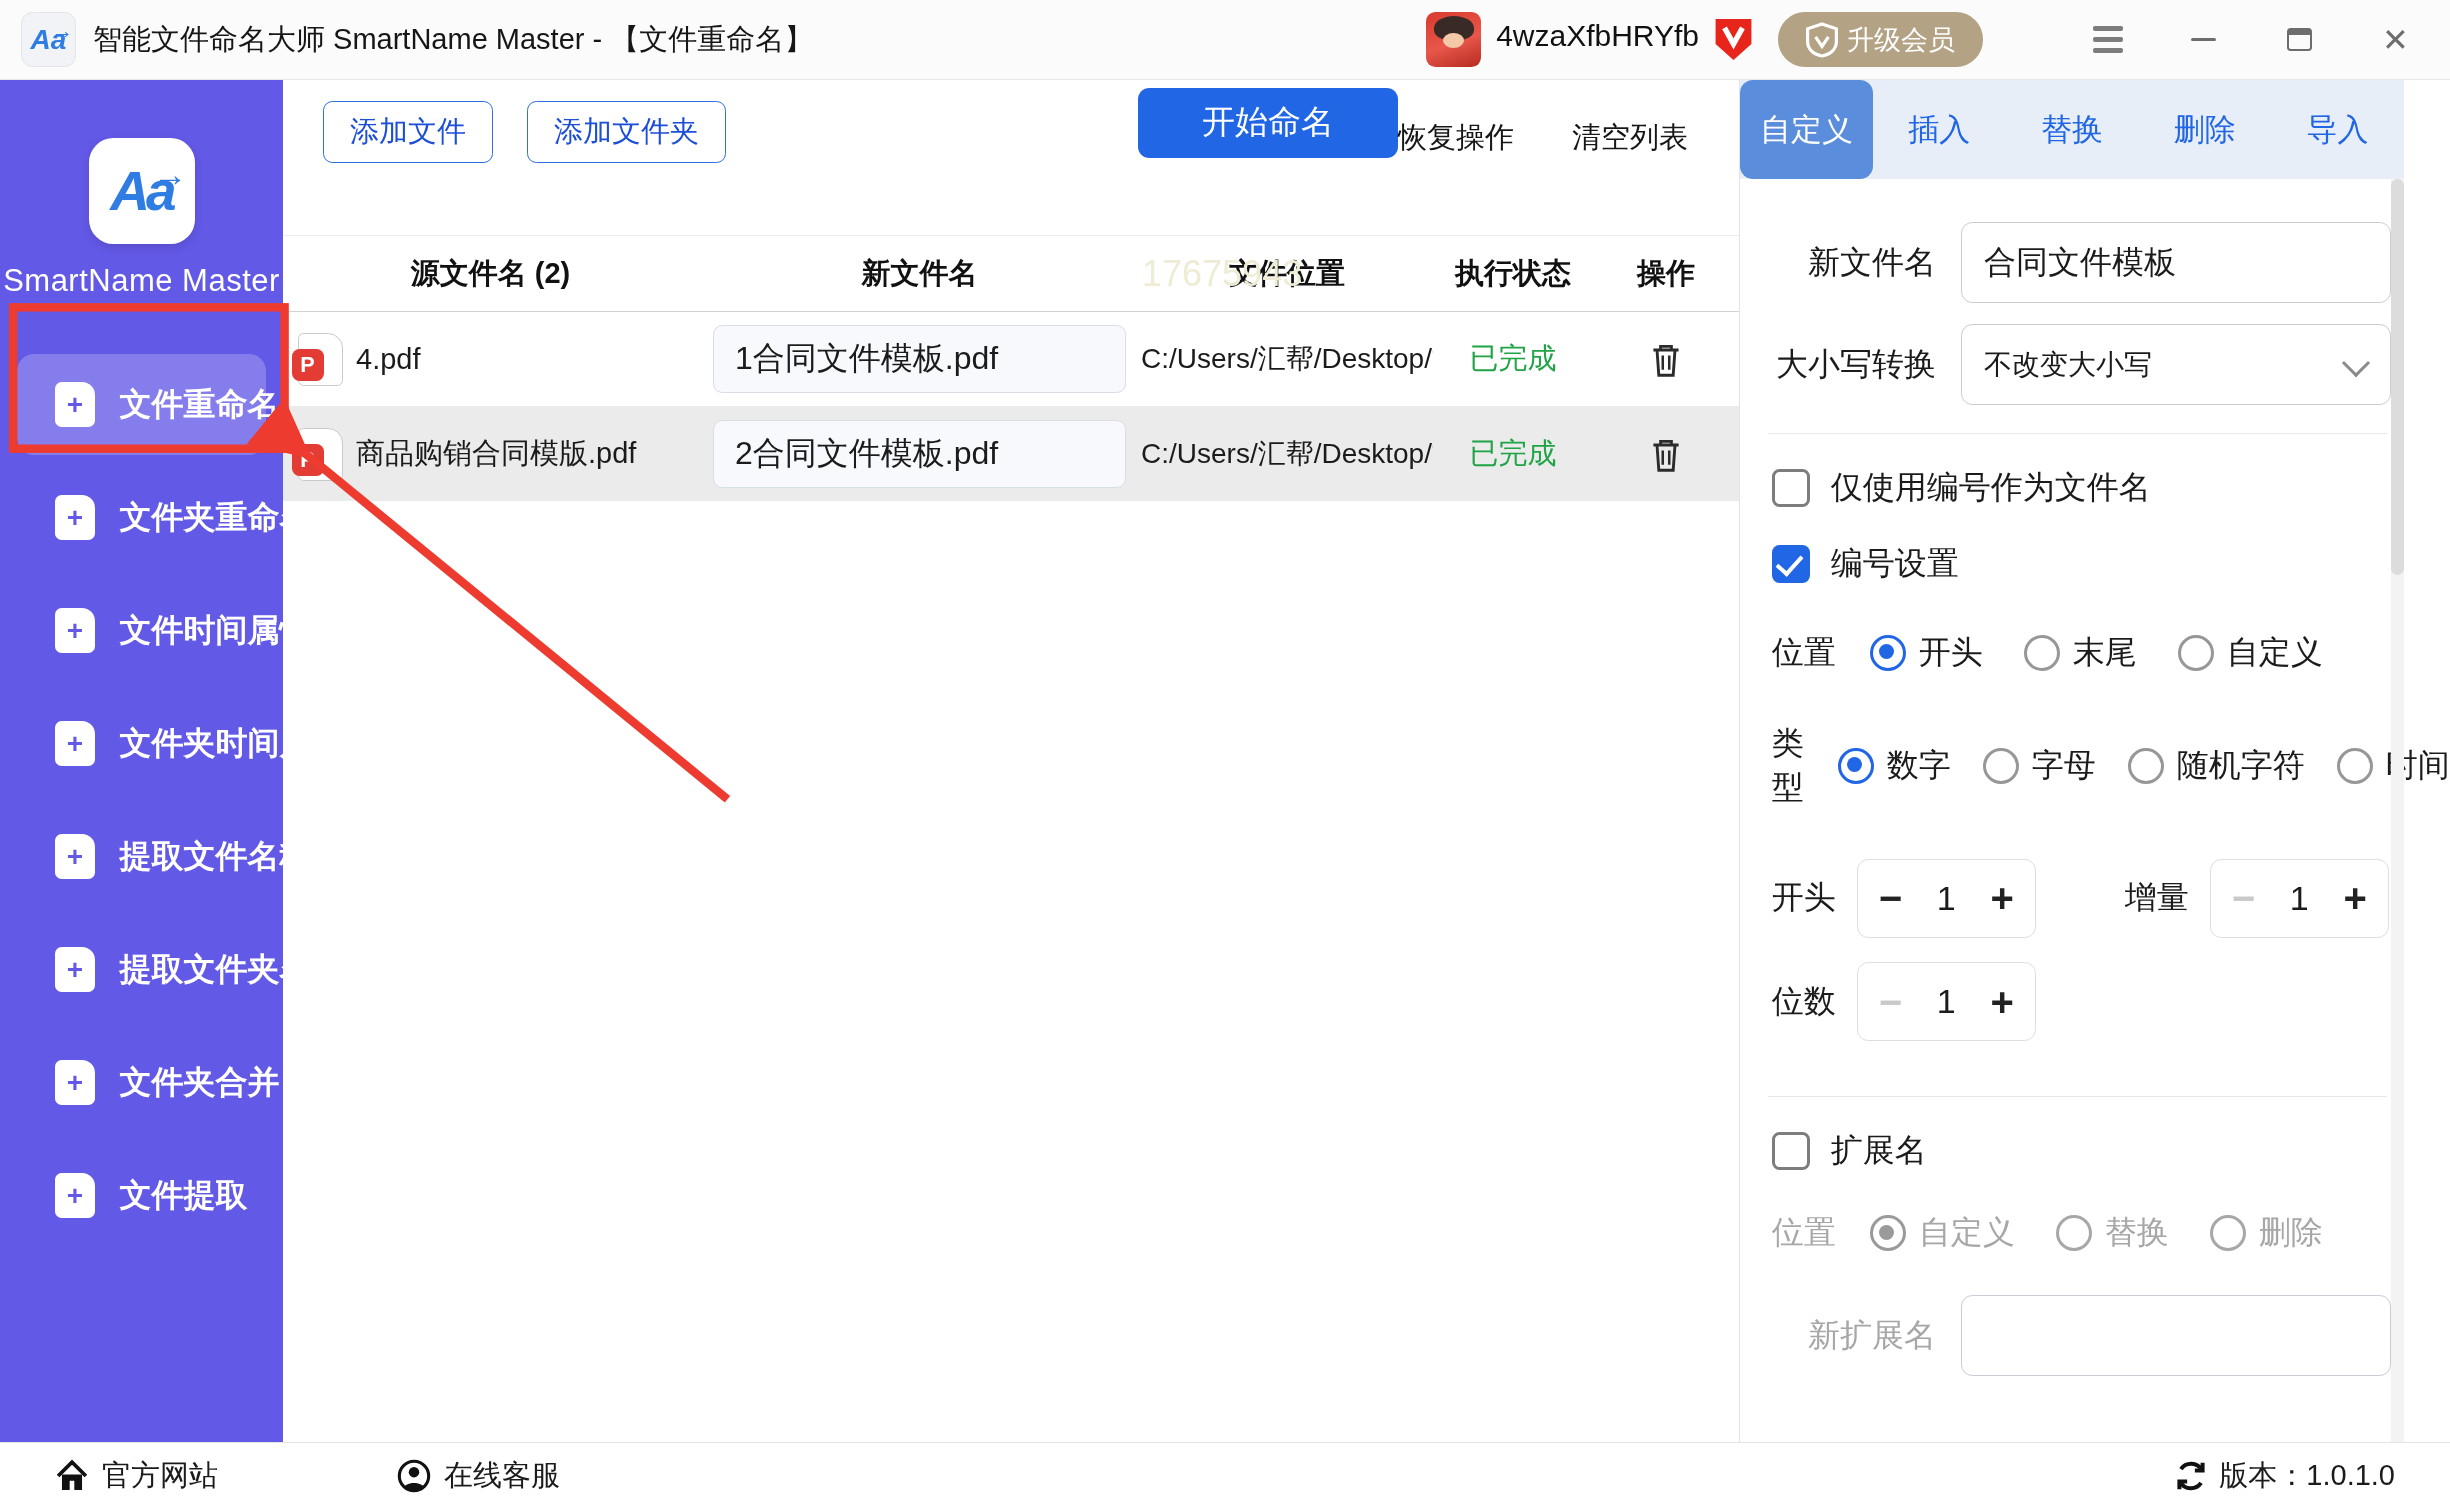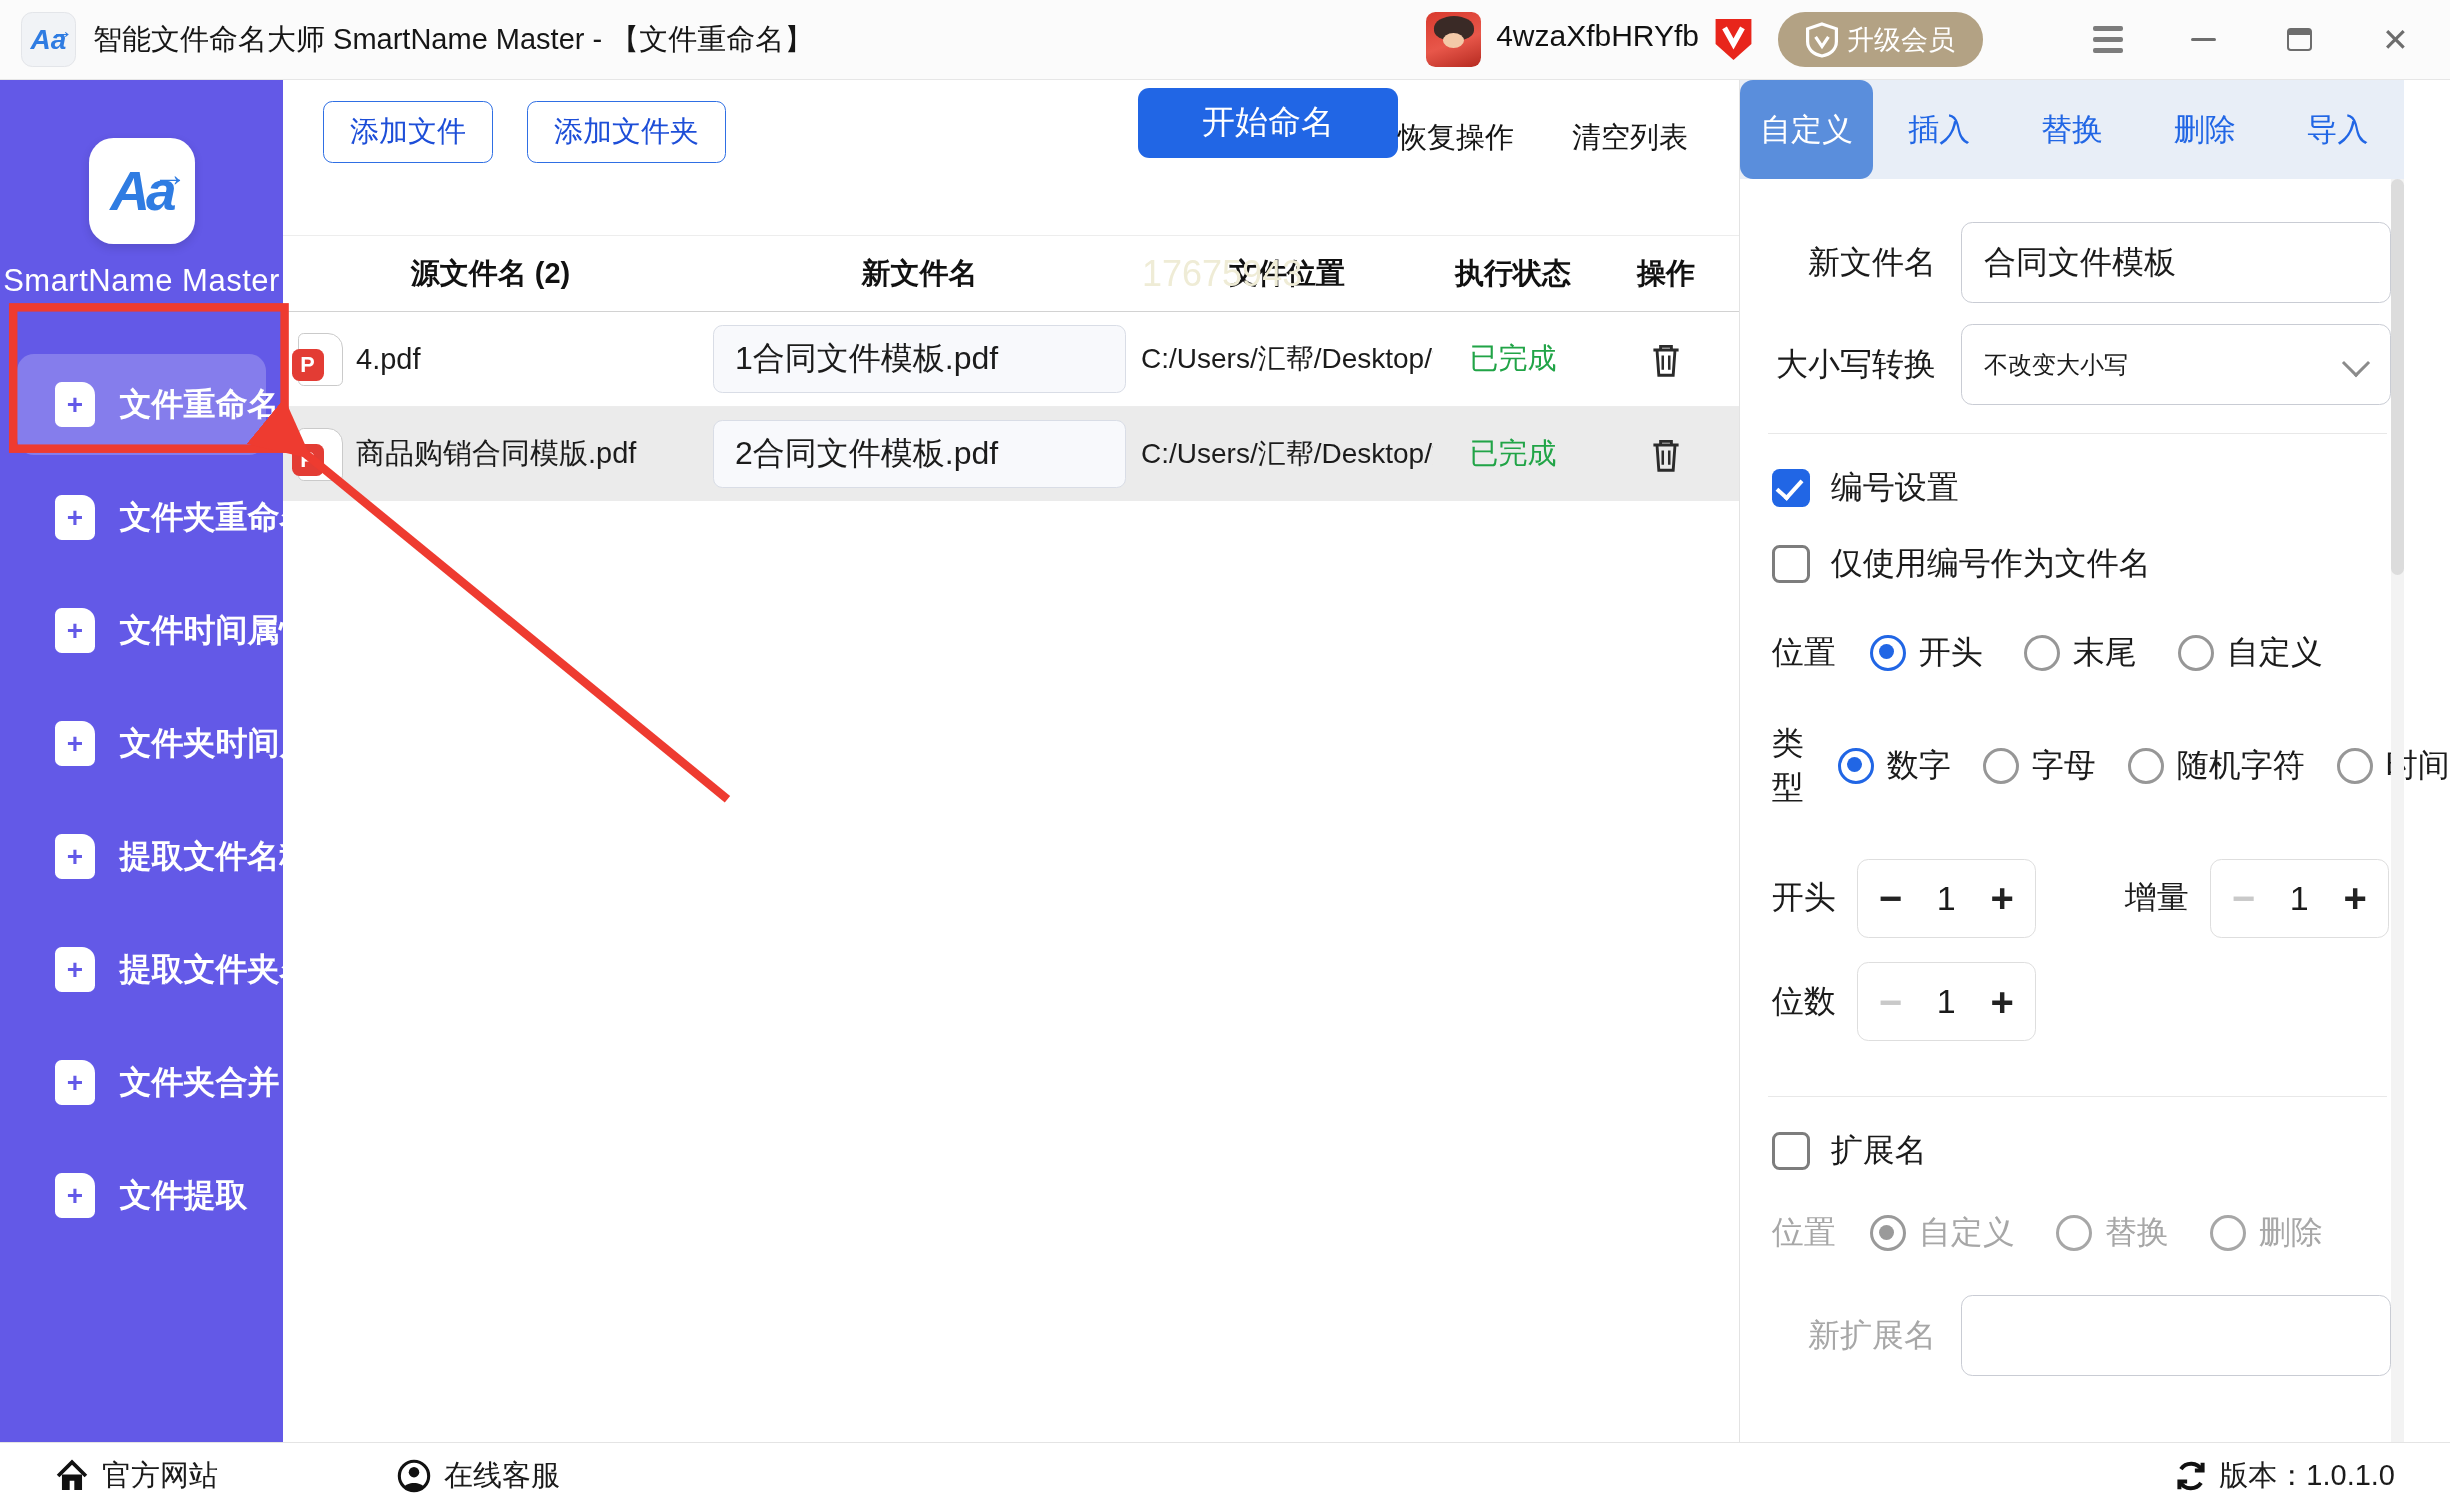--- a/index.html
+++ b/index.html
@@ -76,21 +76,21 @@
     border-left:0.9px solid #e3e3e3;box-sizing:border-box;}
   .tabbar{height:99px;background:#e8eef7;display:flex;}
   .tab{flex:1;display:flex;align-items:center;justify-content:center;font-size:31px;color:#2166e5;cursor:pointer;}
   .tab.active{background:#5a8edc;color:#fff;border-radius:13px;}
   .form{padding:43px 13px 0 28px;position:relative;}
   .frow{display:flex;align-items:center;margin-bottom:21px;}
   .flabel{width:168px;text-align:right;font-size:32px;margin-right:24.5px;flex:0 0 auto;}
   .tinput{flex:1;height:81px;box-sizing:border-box;border:1.9px solid #c9ccd4;border-radius:11.3px;
     font-size:32px;padding:0 22.6px;color:#1b1b1b;background:#fff;font-family:inherit;min-width:0;}
   .selbox{flex:1;height:81px;box-sizing:border-box;border:1.9px solid #c9ccd4;border-radius:11.3px;
-    display:flex;align-items:center;padding:0 22.6px;font-size:24px;cursor:pointer;position:relative;}
+    display:flex;align-items:center;padding:0 22.6px;font-size:28px;cursor:pointer;position:relative;}
   .chev{position:absolute;right:24.5px;top:28px;width:17px;height:17px;border-right:3.8px solid #8b8b8b;
     border-bottom:3.8px solid #8b8b8b;transform:rotate(45deg);}
   .divider{height:0.9px;background:#e8e8e8;margin:28px 3.8px 32px 0;}
   .ckrow{display:flex;align-items:center;margin:0 0 32px 3.8px;cursor:pointer;}
   .ckbox{width:38px;height:38px;box-sizing:border-box;border-radius:7.5px;margin-right:21px;flex:0 0 auto;position:relative;}
   .ckbox.on{background:#2166e5;}
   .ckbox.on:after{content:"";position:absolute;left:10.4px;top:4.7px;width:11.3px;height:21px;
     border-right:4.7px solid #fff;border-bottom:4.7px solid #fff;transform:rotate(42deg);}
   .ckbox.off{border:3.8px solid #7d7d7d;background:#fff;}
   .cklabel{font-size:32px;}
@@ -289,26 +289,26 @@
       <div class="flabel">大小写转换</div>
       <div class="selbox">
         <span>不改变大小写</span>
         <i class="chev"></i>
       </div>
     </div>
 
     <div class="divider"></div>
 
     <div class="ckrow">
+      <span class="ckbox off"></span>
+      <span class="cklabel">仅使用编号作为文件名</span>
+    </div>
+    <div class="ckrow">
       <span class="ckbox on"></span>
       <span class="cklabel">编号设置</span>
-    </div>
-    <div class="ckrow">
-      <span class="ckbox off"></span>
-      <span class="cklabel">仅使用编号作为文件名</span>
     </div>
 
     <div class="radiorow">
       <span class="rlabel">位置</span>
       <span class="ropt">
         <i class="ring sel"></i>
         <span>开头</span>
       </span>
       <span class="ropt">
         <i class="ring"></i>

